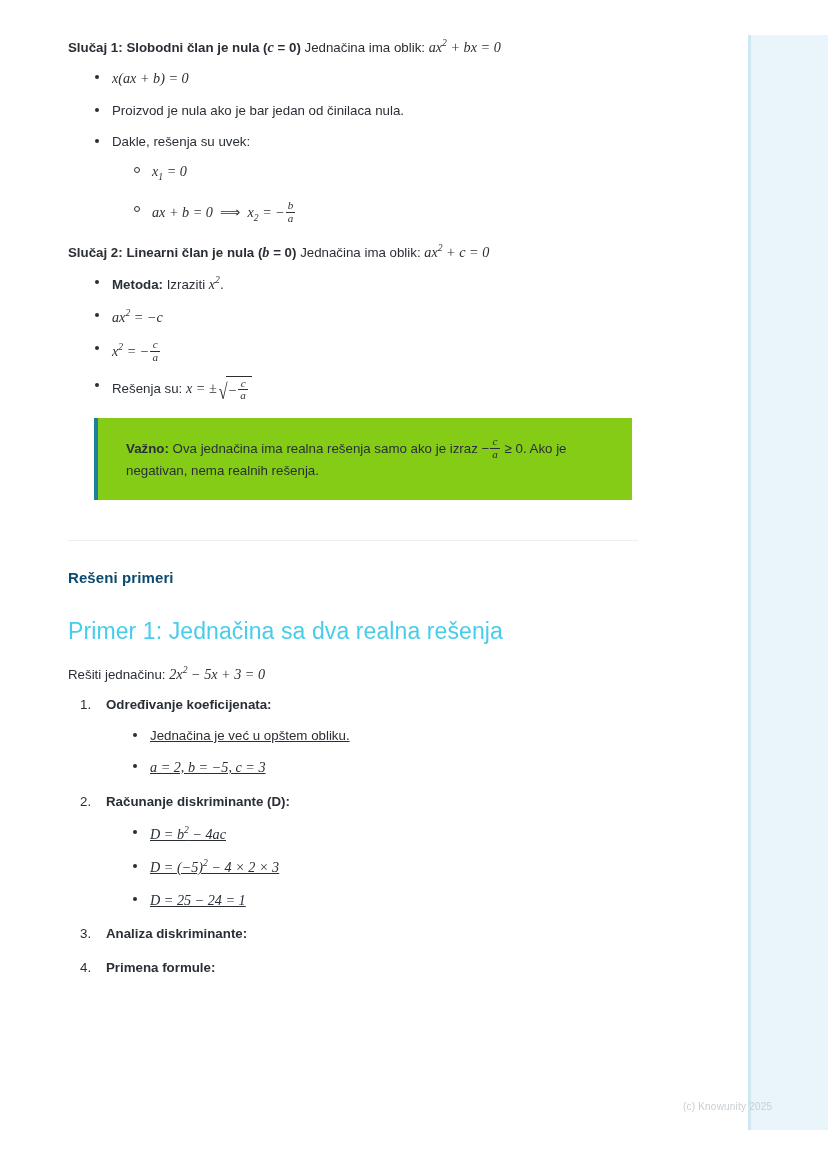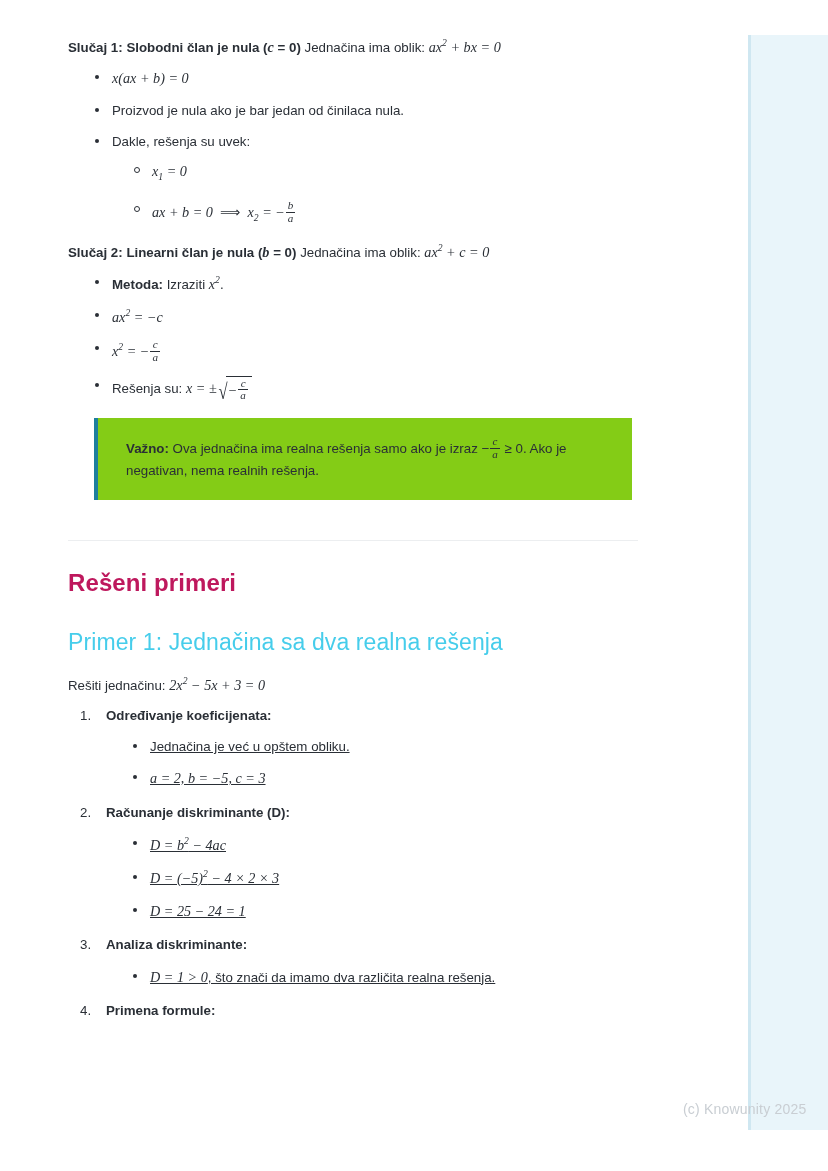--- a/index.html
+++ b/index.html
@@ -219,40 +219,40 @@
   
   .rule {
     border: 0;
     border-top: 1px solid #eceef0;
     margin: 40px 0 28px 0;
     width: 570px;
   }
 
   
   h2.sect {
-    font-size: 24px;
+    font-size: 15px;
     font-weight: bold;
-    color: #be185d;
+    color: #0c4a6e;
     margin: 0 0 32px 0;
     letter-spacing: 0.1px;
   }
   h3.sub {
     font-size: 23px;
     font-weight: normal;
     color: #46cdeb;
     margin: 0 0 18px 0;
     letter-spacing: 0.1px;
   }
 
   
   .watermark {
     position: absolute;
     left: 683px;
     top: 1101px;
-    font-size: 14px;
+    font-size: 10px;
     color: #c9ced3;
     letter-spacing: 0.2px;
     white-space: nowrap;
   }
 </style>
 </head>
 <body>
 
 <div class="side-strip"></div>
 
@@ -339,25 +339,20 @@
           <span class="mathy"><span>D = (−5)</span><sup class="pw">2</sup><span> − 4 × 2 × 3</span></span>
         </li>
         <li>
           <span class="mathy">D = 25 − 24 = 1</span>
         </li>
       </ul>
     </li>
 
     <li>
       <span class="step-title">Analiza diskriminante:</span>
-      <ul class="blist">
-        <li>
-          <span class="mathy">D = 1 &gt; 0</span><span>, što znači da imamo dva različita realna rešenja.</span>
-        </li>
-      </ul>
     </li>
 
     <li>
       <span class="step-title">Primena formule:</span>
     </li>
 
   </ol>
 
 </div>
 

